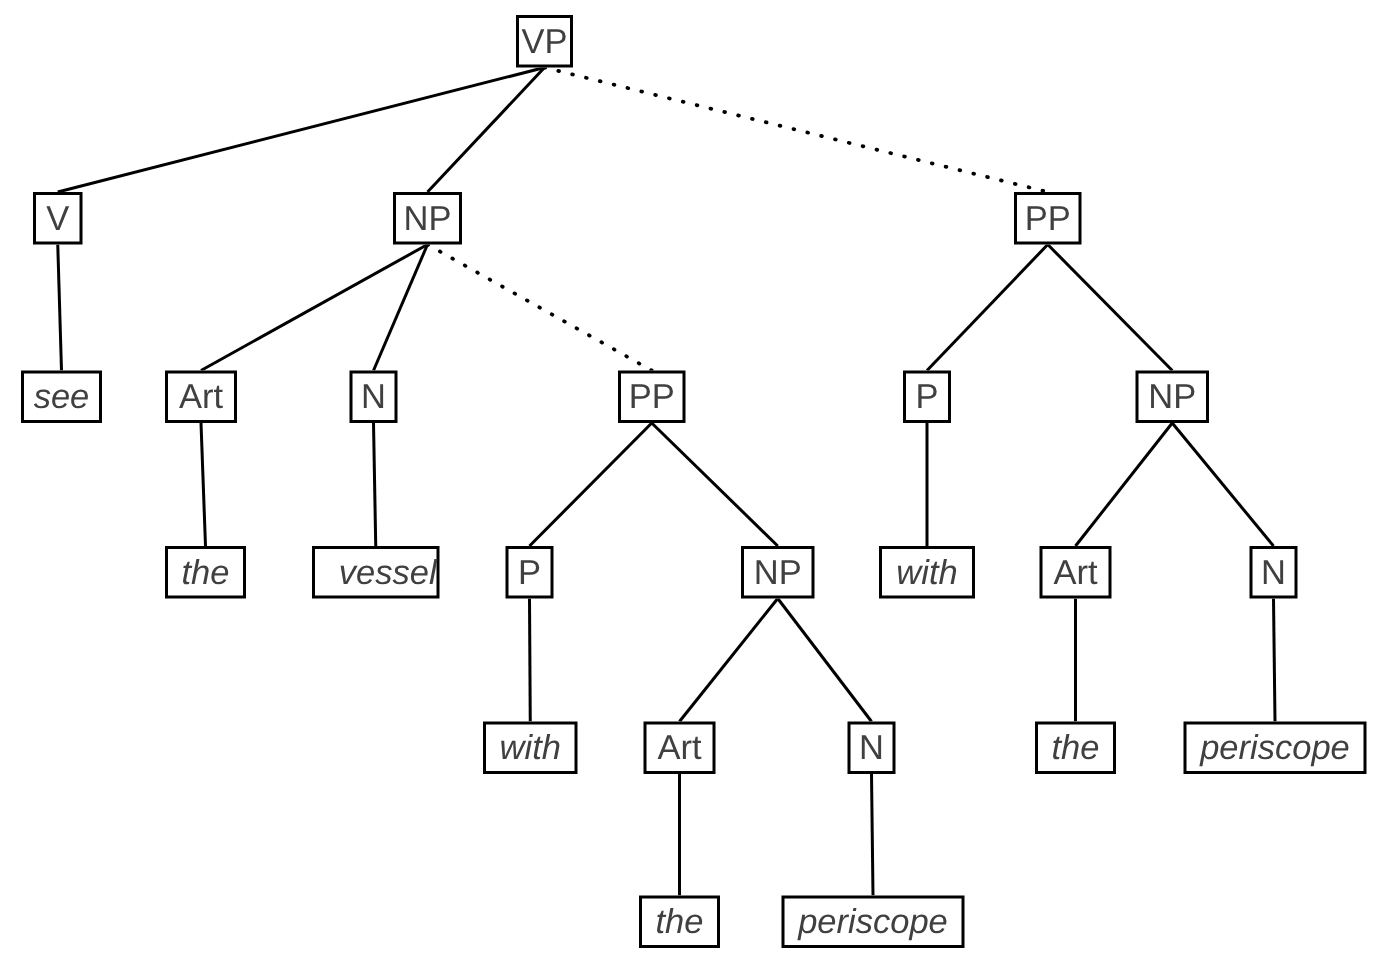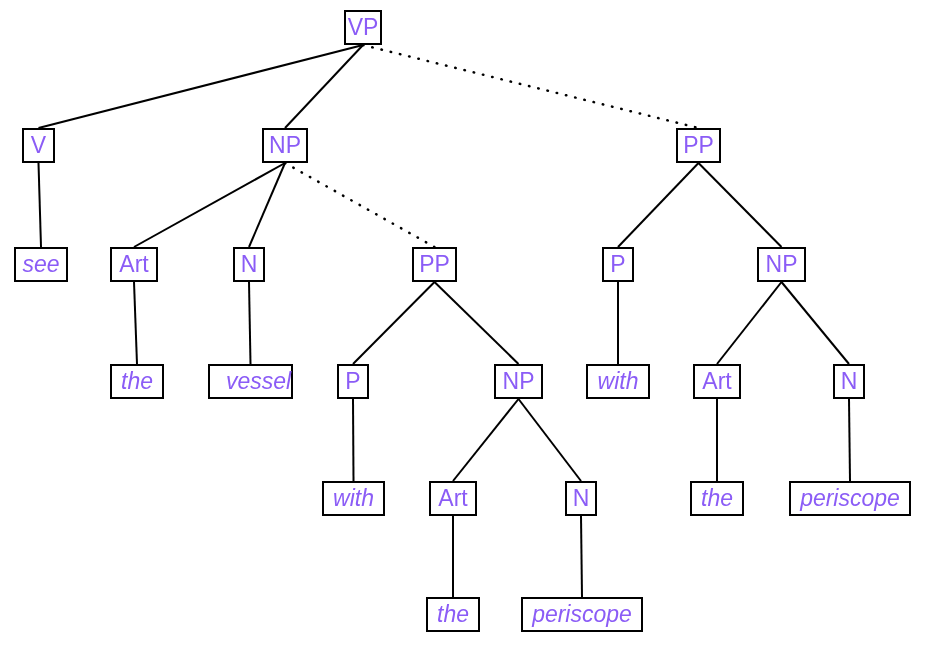--- a/index.html
+++ b/index.html
@@ -28,21 +28,21 @@
     position: absolute;
     box-sizing: border-box;
     border: 2px solid #000000;
     background: #ffffff;
     display: flex;
     align-items: center;
     justify-content: center;
     font-family: "Liberation Sans", sans-serif;
     font-size: 23px;
     line-height: 1;
-    color: #8b5cf6;
+    color: #404040;
     white-space: nowrap;
   }
   .node.cat {
     font-style: normal;
   }
   .node.leaf {
     font-style: italic;
   }
 </style>
 </head>

